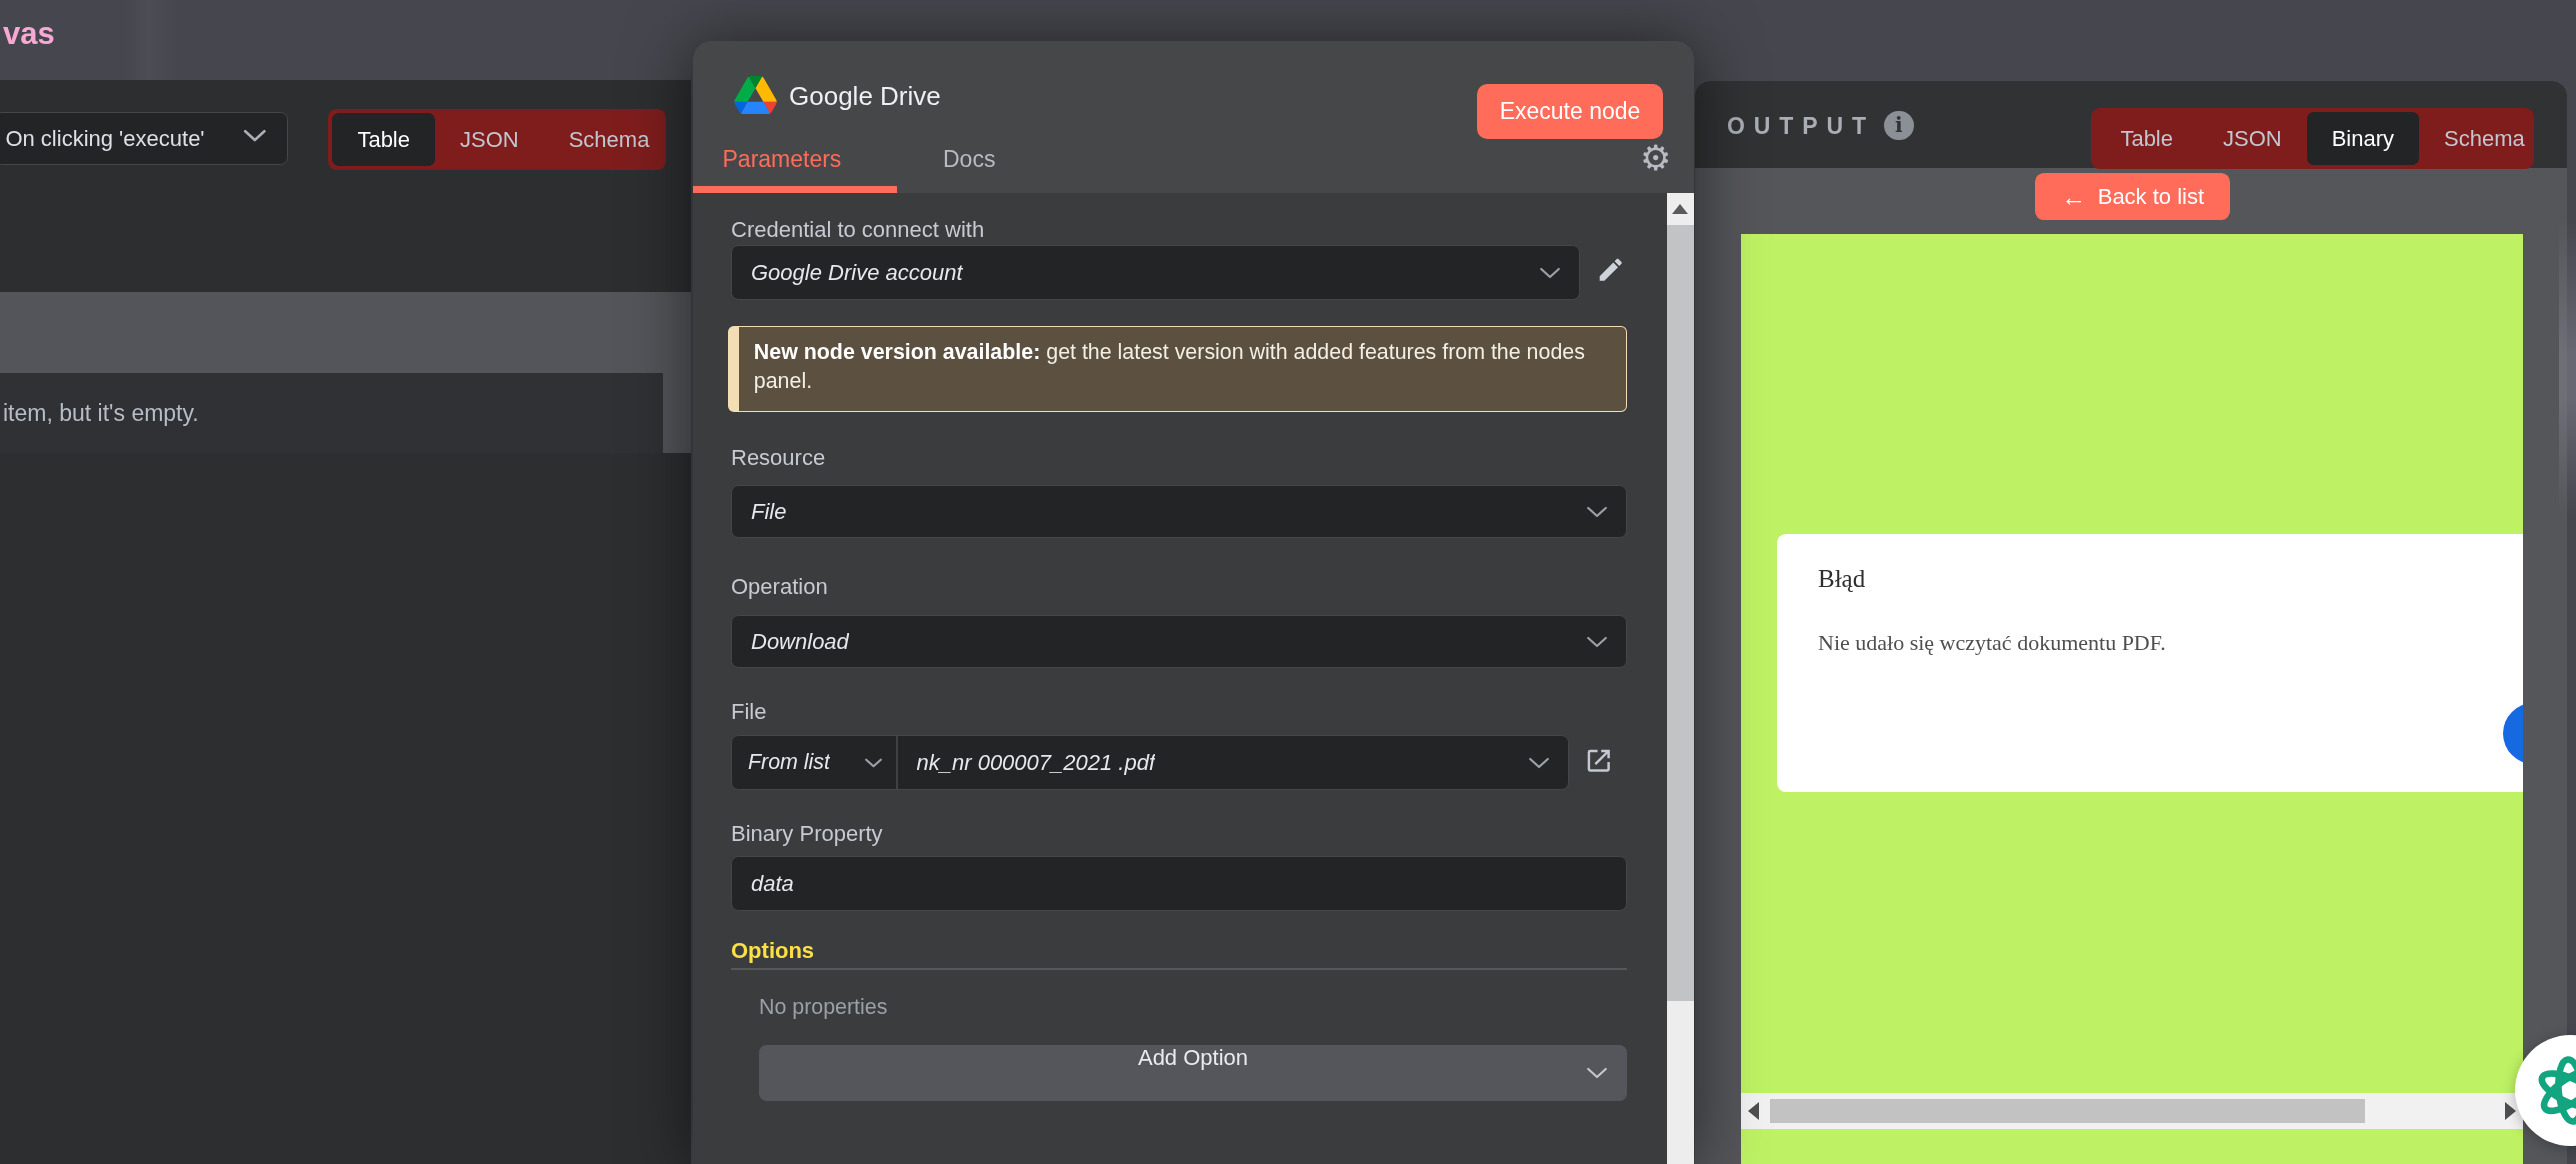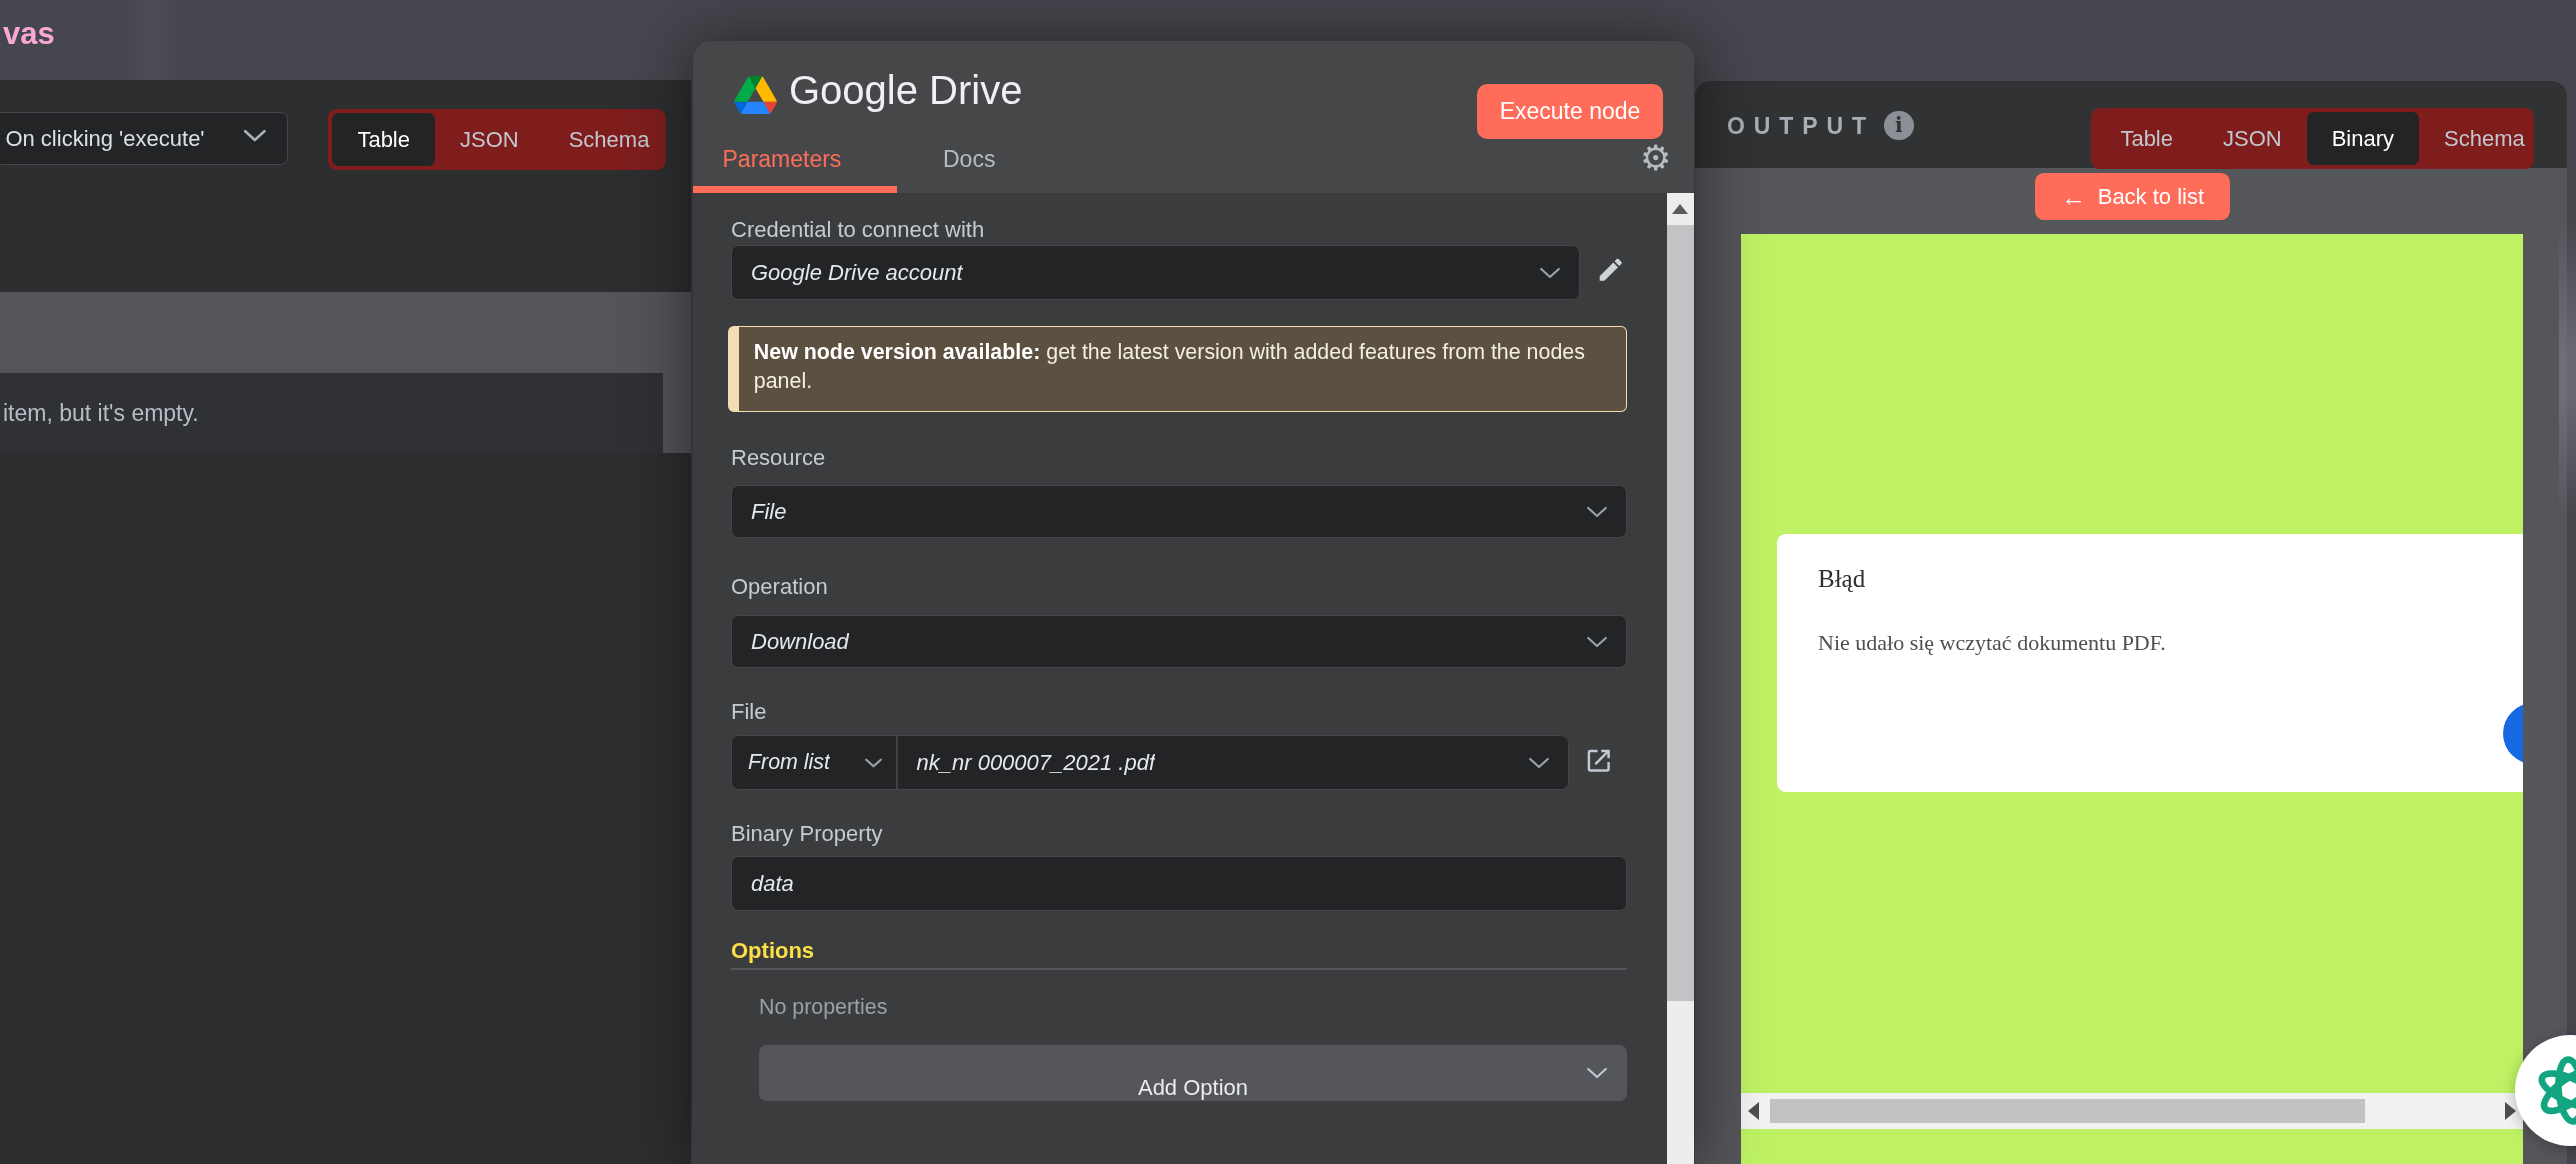--- a/index.html
+++ b/index.html
@@ -23,35 +23,35 @@
   
   .chev svg{display:block;}
   .lbl{position:absolute;color:#c6cbd3;font-size:22px;}
   .fld{position:absolute;background:#232425;border:1.5px solid #45474a;border-radius:7.4px;box-sizing:border-box;display:flex;align-items:center;color:#e5e8ec;font-size:22px;font-style:italic;}
   .fld .val{padding-left:19px;white-space:nowrap;overflow:hidden;}
   .fld .chev{position:absolute;right:17.7px;top:50%;transform:translateY(-50%);}
   
   .modal{position:absolute;left:693px;top:41px;width:1001px;height:1123px;background:#3b3c3e;border-radius:17.7px 17.7px 0 0;box-shadow:0 4.4px 66px rgba(0,0,0,.55);overflow:hidden;}
   .modal-header{position:absolute;left:0;top:0;width:100%;height:152px;background:#464749;border-radius:17.7px 17.7px 0 0;}
   .drive-logo{position:absolute;left:41px;top:35px;width:43px;height:38px;}
-  .modal-title{position:absolute;left:96px;top:27px;color:#eef0f3;font-size:40px;font-weight:500;}
+  .modal-title{position:absolute;left:96px;top:40px;color:#eef0f3;font-size:26px;font-weight:500;}
   .exec-btn{position:absolute;left:784px;top:43px;width:186px;height:55px;background:#ff6d5a;border-radius:10.3px;display:flex;align-items:center;justify-content:center;color:#fff;font-size:23px;}
   .tab{position:absolute;top:105px;font-size:23px;}
   .tab-underline{position:absolute;left:0;top:145px;width:204px;height:6.6px;background:#ff6d5a;}
   .gear{position:absolute;left:947px;top:99px;color:#b7bcc4;font-size:35px;line-height:35px;}
   
   .msb-track{position:absolute;left:974px;top:152px;width:26.6px;height:971px;background:#ededee;}
   .msb-arrow{position:absolute;left:974px;top:152px;width:26.6px;height:32px;background:#ededee;display:flex;align-items:center;justify-content:center;}
   .msb-arrow .tri{width:0;height:0;border-left:8px solid transparent;border-right:8px solid transparent;border-bottom:10.3px solid #5a5a5e;}
   .msb-thumb{position:absolute;left:974px;top:184px;width:26.6px;height:776px;background:#c2c3c5;}
   
   .notice{position:absolute;left:35px;top:285px;width:899px;height:86px;box-sizing:border-box;background:#5c5140;border:1.5px solid #f2ddb4;border-left:11.8px solid #f2ddb4;border-radius:5.9px;color:#f3efe5;font-size:21.4px;line-height:29px;padding:11px 14.8px 0 14.8px;}
   .notice b{color:#fff;}
   .opt-divider{position:absolute;left:38px;top:927px;width:896px;height:1.5px;background:#55575b;}
-  .add-opt{position:absolute;left:66px;top:1004px;width:868px;height:56px;background:#54565b;border-radius:7.4px;display:flex;align-items:flex-end;justify-content:center;color:#e9ebee;font-size:22px;}
+  .add-opt{position:absolute;left:66px;top:1004px;width:868px;height:56px;background:#54565b;border-radius:7.4px;display:flex;align-items:flex-start;justify-content:center;color:#e9ebee;font-size:22px;}
   .add-opt .chev{position:absolute;right:19px;top:50%;transform:translateY(-50%);}
   
   .file-mode{display:flex;align-items:center;height:100%;width:164px;flex:none;position:relative;}
   .file-mode .val{padding-left:16px;font-size:21.4px;}
   .file-div{width:1.5px;height:100%;background:#3f4143;flex:none;}
   .file-main{position:relative;flex:1;height:100%;display:flex;align-items:center;}
   
   .out-panel{position:absolute;left:1695px;top:81px;width:872px;height:1083px;background:#55565a;border-radius:14.8px 14.8px 0 0;overflow:hidden;}
   .out-header{position:absolute;left:0;top:0;width:100%;height:87px;background:#313233;border-radius:14.8px 14.8px 0 0;}
   .out-title{position:absolute;left:32px;top:32px;color:#a9aeb6;font-size:23px;font-weight:600;letter-spacing:8.9px;}

